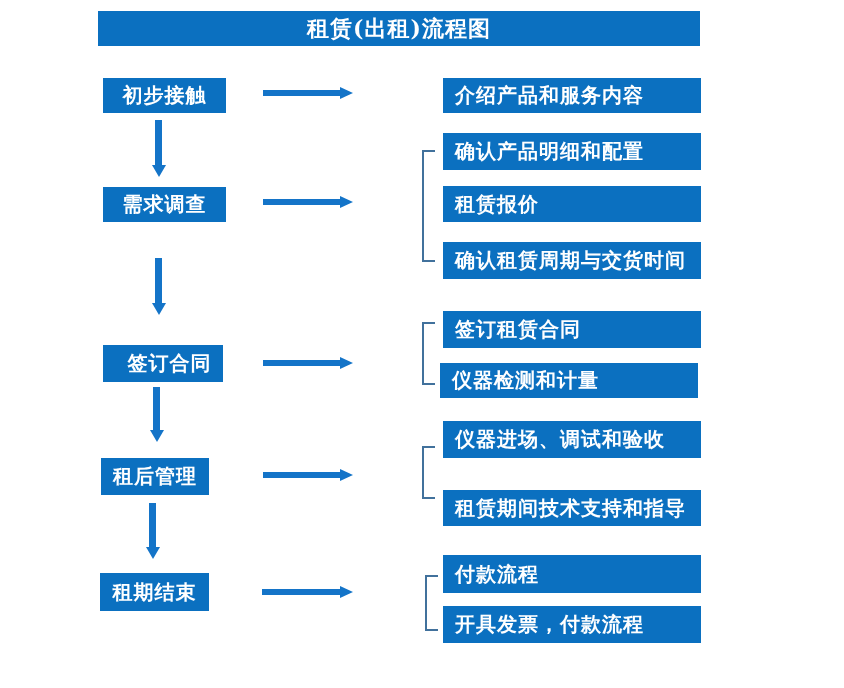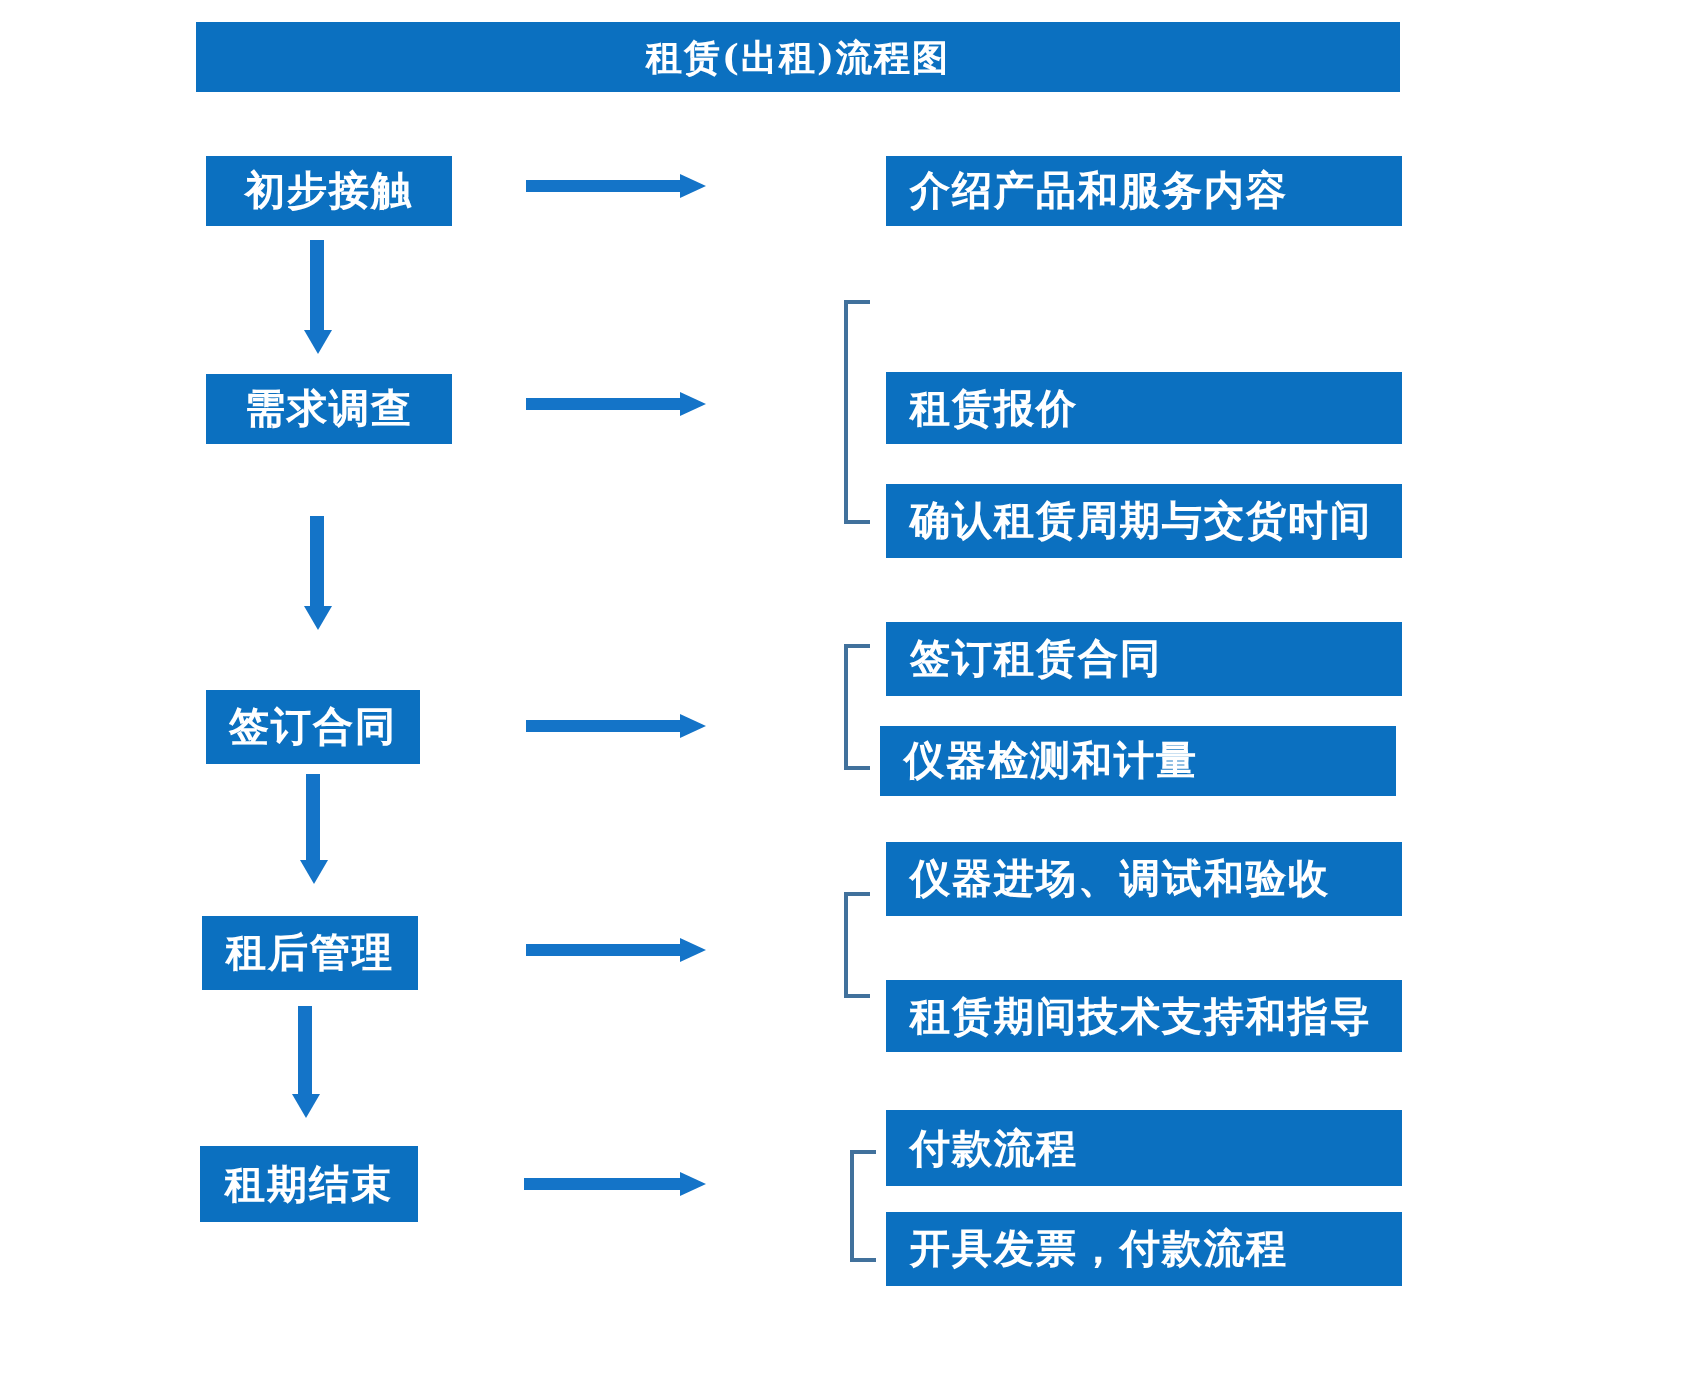--- a/index.html
+++ b/index.html
@@ -22,21 +22,21 @@
     background:var(--box-blue);
     color:var(--text-white);
     display:flex;
     align-items:center;
     font-size:20px;
     letter-spacing:1px;
     white-space:nowrap;
   }
   .title-bar{
     justify-content:center;
-    font-size:18px;
+    font-size:22px;
     letter-spacing:1px;
     text-align:right;
   }
   .stage{ justify-content:center; }
   .detail{ justify-content:flex-start; padding-left:12px; box-sizing:border-box; }
   .varrow{
     position:absolute;width:15px;
     display:flex;flex-direction:column;align-items:center;
   }
   .vstem{width:7px;flex:1;background:var(--arrow-blue);}
@@ -56,21 +56,21 @@
 </style>
 </head>
 <body>
 
 <div class="canvas">
 
   <div class="box title-bar" style="left:98px;top:11px;width:602px;height:35px;">租赁(出租)流程图</div>
 
   <div class="box stage" style="left:103px;top:78px;width:123px;height:35px;">初步接触</div>
   <div class="box stage" style="left:103px;top:187px;width:123px;height:35px;text-align:right;">需求调查</div>
-  <div class="box stage" style="left:103px;top:345px;width:107px;height:37px;">签订合同</div>
+  <div class="box stage" style="left:103px;top:345px;width:107px;height:37px;padding-left:13px;">签订合同</div>
   <div class="box stage" style="left:101px;top:458px;width:108px;height:37px;">租后管理</div>
   <div class="box stage" style="left:100px;top:573px;width:109px;height:38px;">租期结束</div>
 
   <div class="varrow" style="left:151px;top:120px;height:57px;">
     <div class="vstem"></div>
     <div class="vhead"></div>
   </div>
   <div class="varrow" style="left:151px;top:258px;height:57px;">
     <div class="vstem"></div>
     <div class="vhead"></div>
@@ -104,20 +104,21 @@
     <div class="hstem"></div>
     <div class="hhead"></div>
   </div>
 
   <div class="bracket" style="left:422px;top:150px;width:11px;height:108px;"></div>
   <div class="bracket" style="left:422px;top:322px;width:11px;height:59px;"></div>
   <div class="bracket" style="left:422px;top:446px;width:11px;height:49px;"></div>
   <div class="bracket" style="left:425px;top:575px;width:11px;height:52px;"></div>
 
   <div class="box detail" style="left:443px;top:78px;width:258px;height:35px;">介绍产品和服务内容</div>
+  <div class="box detail" style="left:443px;top:133px;width:258px;height:37px;">确认产品明细和配置</div>
   <div class="box detail" style="left:443px;top:186px;width:258px;height:36px;">租赁报价</div>
   <div class="box detail" style="left:443px;top:242px;width:258px;height:37px;">确认租赁周期与交货时间</div>
   <div class="box detail" style="left:443px;top:311px;width:258px;height:37px;">签订租赁合同</div>
   <div class="box detail" style="left:440px;top:363px;width:258px;height:35px;">仪器检测和计量</div>
   <div class="box detail" style="left:443px;top:421px;width:258px;height:37px;">仪器进场、调试和验收</div>
   <div class="box detail" style="left:443px;top:490px;width:258px;height:36px;">租赁期间技术支持和指导</div>
   <div class="box detail" style="left:443px;top:555px;width:258px;height:38px;">付款流程</div>
   <div class="box detail" style="left:443px;top:606px;width:258px;height:37px;">开具发票，付款流程</div>
 
 </div>

